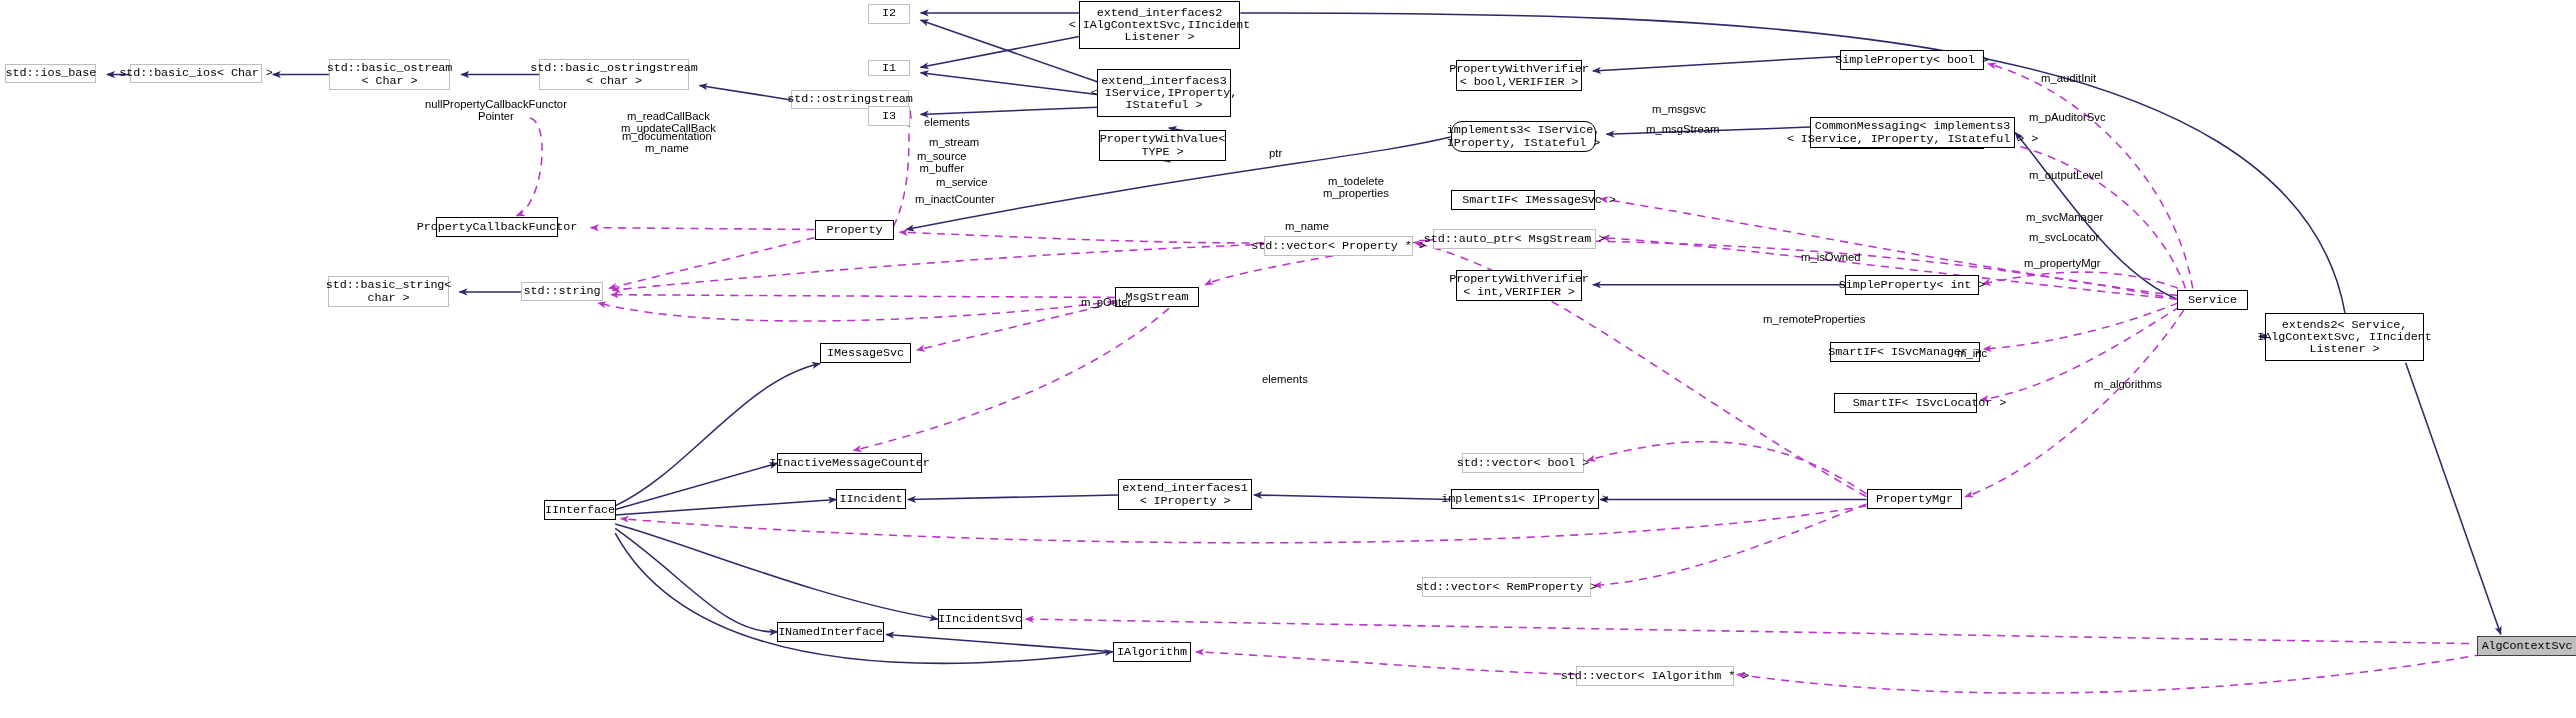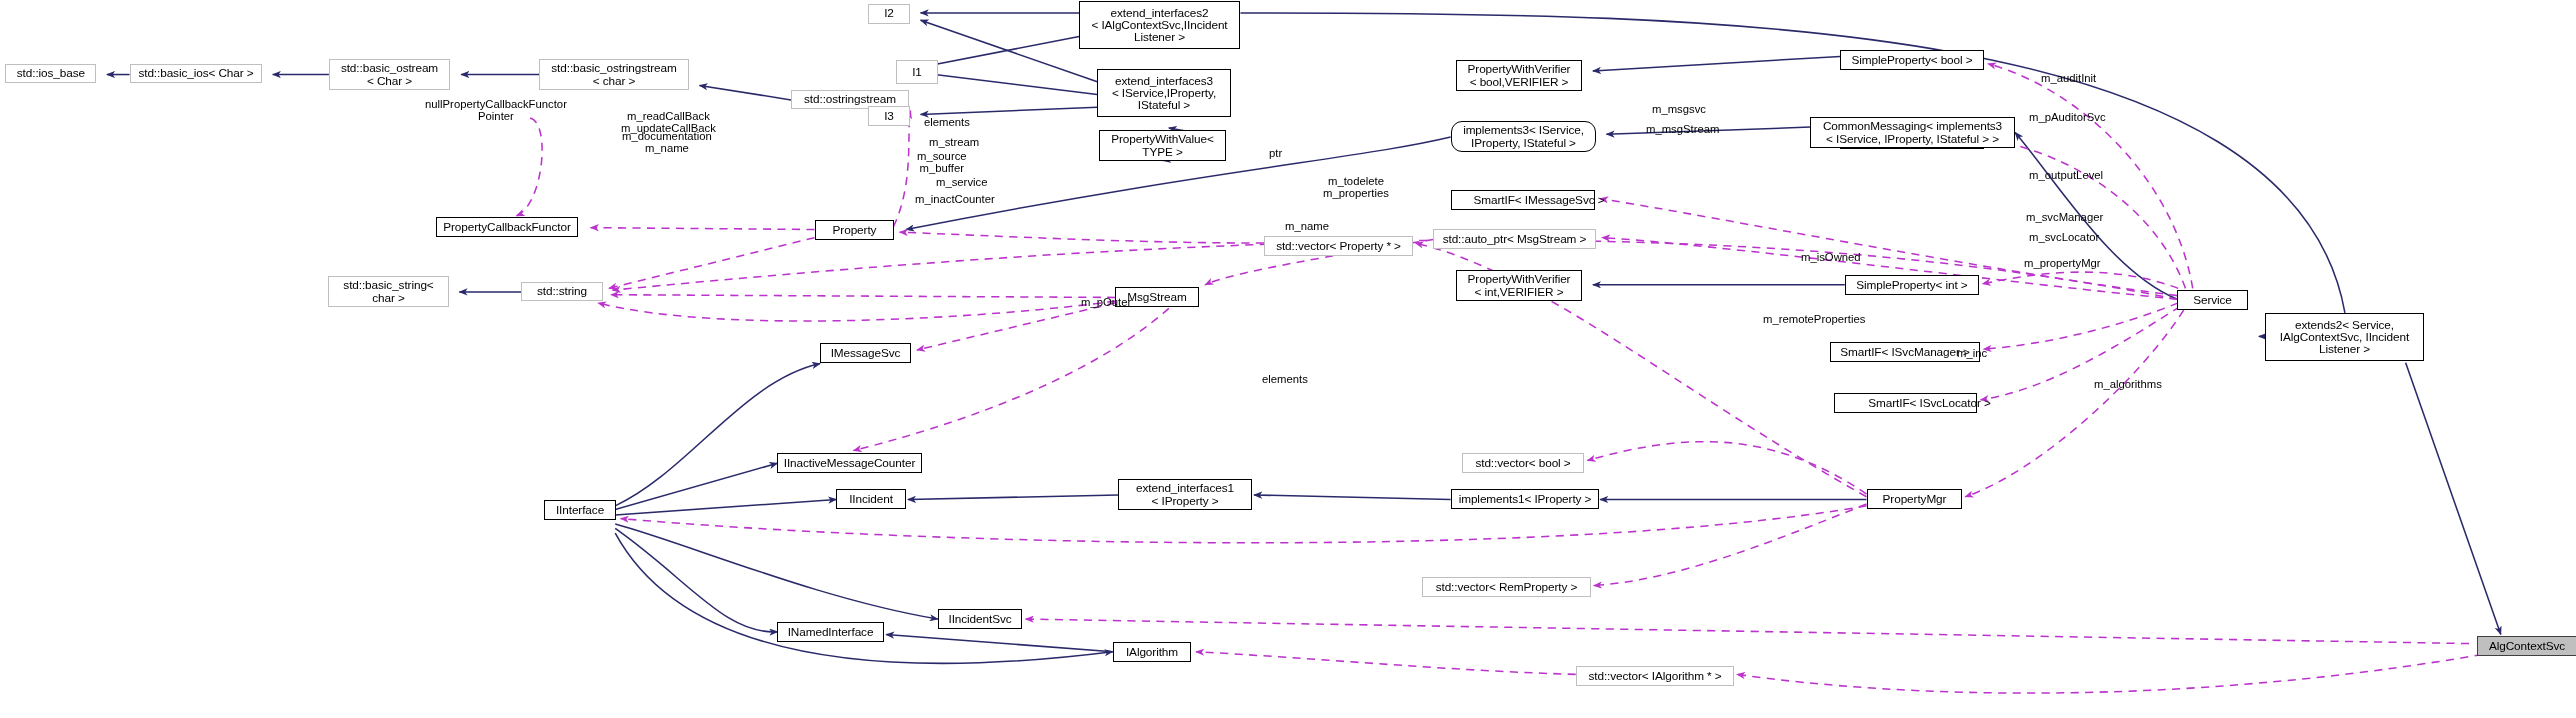--- a/index.html
+++ b/index.html
@@ -16,20 +16,21 @@
     box-sizing:border-box;
     display:flex;align-items:center;justify-content:center;
     text-align:center;
     font-size:11.8px;
     line-height:12.2px;
     color:#000000;
     background:#ffffff;
     border:0.9px solid #000000;
     white-space:pre;
     letter-spacing:-0.1px;
+    font-family:Liberation Mono, monospace;
   }
   
   .node.lib{border:0.9px solid #bfbfbf;}
   
   .node.current{background:#bfbfbf;border:0.9px solid #404040;margin-left:8px;}
   .elabel{
     position:absolute;
     font-size:11.3px;
     line-height:12.2px;
     color:#000000;
@@ -163,32 +164,32 @@
       <div class="node lib" style="left: 5.4px; top: 64px; width: 91px; height: 19px;">std::ios_base</div>
       <div class="node lib" style="left: 130px; top: 64px; width: 132px; height: 19px;">std::basic_ios&lt; Char &gt;</div>
       <div class="node lib" style="left: 329px; top: 59px; width: 121px; height: 31px;">std::basic_ostream
 &lt; Char &gt;</div>
       <div class="node lib" style="left: 539px; top: 59px; width: 150px; height: 31px;">std::basic_ostringstream
 &lt; char &gt;</div>
       <div class="node lib" style="left: 791px; top: 90px; width: 118px; height: 19px;">std::ostringstream</div>
       <div class="node lib" style="left: 328px; top: 276px; width: 121px; height: 31px;">std::basic_string&lt;
 char &gt;</div>
       <div class="node lib" style="left: 521px; top: 282px; width: 82px; height: 19px;">std::string</div>
-      <div class="node" style="left: 436px; top: 217px; width: 142px; height: 20px;">PropertyCallbackFunctor</div>
+      <div class="node" style="left: 436px; top: 217px; width: 122px; height: 20px;">PropertyCallbackFunctor</div>
       <div class="node" style="left: 815px; top: 220px; width: 79px; height: 20px;">Property</div>
       <div class="node" style="left: 1115px; top: 287px; width: 84px; height: 20px;">MsgStream</div>
       <div class="node" style="left: 820px; top: 343px; width: 91px; height: 20px;">IMessageSvc</div>
       <div class="node" style="left: 777px; top: 453px; width: 145px; height: 20px;">IInactiveMessageCounter</div>
       <div class="node" style="left: 836px; top: 489px; width: 70px; height: 20px;">IIncident</div>
       <div class="node" style="left: 544px; top: 500px; width: 72px; height: 20px;">IInterface</div>
       <div class="node" style="left: 938px; top: 609px; width: 84px; height: 20px;">IIncidentSvc</div>
       <div class="node" style="left: 777px; top: 622px; width: 107px; height: 20px;">INamedInterface</div>
       <div class="node" style="left: 1113px; top: 642px; width: 78px; height: 20px;">IAlgorithm</div>
       <div class="node lib" style="left: 868px; top: 3.6px; width: 42px; height: 20px;">I2</div>
-      <div class="node lib" style="left: 896px; top: 60px; width: 42px; height: 24px;">I1</div>
+      <div class="node lib" style="left: 868px; top: 60px; width: 42px; height: 16px;">I1</div>
       <div class="node lib" style="left: 868px; top: 106px; width: 42px; height: 20px;">I3</div>
       <div class="node" style="left: 1079px; top: 0.9px; width: 161px; height: 48px;">extend_interfaces2
 &lt; IAlgContextSvc,IIncident
 Listener &gt;</div>
       <div class="node" style="left: 1097px; top: 69px; width: 134px; height: 48px;">extend_interfaces3
 &lt; IService,IProperty,
 IStateful &gt;</div>
       <div class="node" style="left: 1099px; top: 130px; width: 127px; height: 31px;">PropertyWithValue&lt;
 TYPE &gt;</div>
       <div class="node" style="left: 1456px; top: 60px; width: 126px; height: 31px;">PropertyWithVerifier

